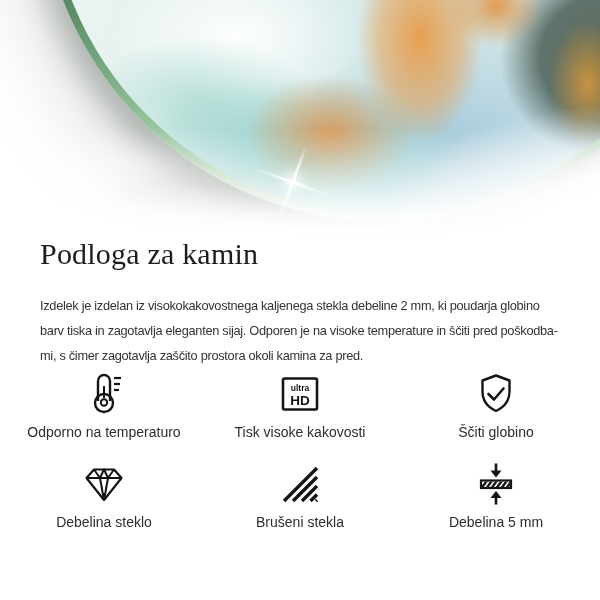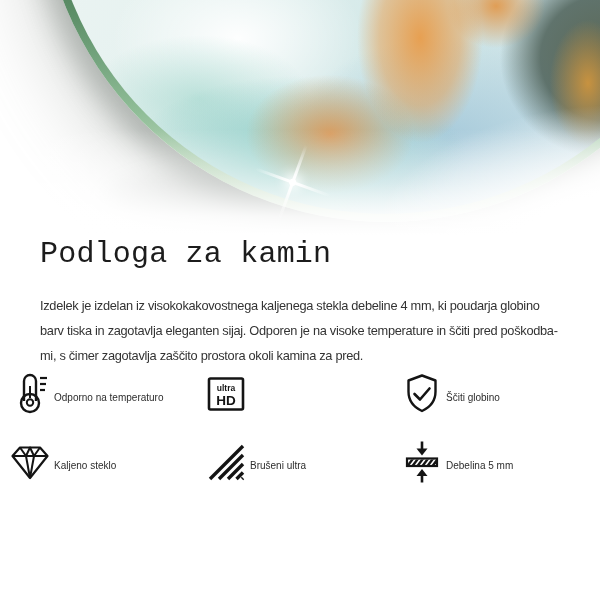--- a/index.html
+++ b/index.html
@@ -43,34 +43,34 @@
   .sparkle{position:absolute;left:253px;top:143px;width:80px;height:80px;transform:rotate(20deg);}
   .sparkle::before,.sparkle::after{content:"";position:absolute;background:
     linear-gradient(90deg,rgba(255,255,255,0) 0%,rgba(255,255,255,.9) 40%,#fff 50%,rgba(255,255,255,.9) 60%,rgba(255,255,255,0) 100%);}
   .sparkle::before{left:0;right:0;top:38px;height:3px;}
   .sparkle::after{top:0;bottom:0;left:38px;width:3px;
     background:linear-gradient(180deg,rgba(255,255,255,0) 0%,rgba(255,255,255,.9) 40%,#fff 50%,rgba(255,255,255,.9) 60%,rgba(255,255,255,0) 100%);}
   .sparkle-core{position:absolute;left:36px;top:36px;width:7px;height:7px;border-radius:50%;
     background:#fff;box-shadow:0 0 12px 5px rgba(255,255,255,.95);}
   
   h1{
-    margin:2px 0 0 40px;font-family:Liberation Mono, monospace;font-weight:400;
+    margin:2px 0 0 40px;font-family:Liberation Serif, serif;font-weight:400;
     font-size:30px;line-height:34px;color:var(--heading-text,#1c1c1c);letter-spacing:.2px;
   }
   .desc{margin:22px 0 0 40px;}
   .desc-line{
     white-space:nowrap;font-size:12.8px;letter-spacing:-.3px;line-height:25px;
     color:var(--body-text,#333);
   }
   
   .features{display:grid;grid-template-columns:repeat(3,1fr);row-gap:20px;margin-top:2px;padding:0 6px;}
-  .feature{display:flex;flex-direction:row;align-items:center;}
+  .feature{display:flex;flex-direction:column;align-items:center;}
   .feature-icon{width:48px;height:48px;}
   .feature-icon svg{width:100%;height:100%;display:block;}
-  .feature-label{margin-top:6px;font-size:10px;color:var(--label-text,#2d2d2d);}
+  .feature-label{margin-top:6px;font-size:14px;color:var(--label-text,#2d2d2d);}
   .stroke{fill:none;stroke:var(--icon-stroke,#141414);}
   .fillb{fill:var(--icon-stroke,#141414);stroke:none;}
   .uhd-small{font:700 8.5px "Liberation Sans",sans-serif;fill:var(--icon-stroke,#141414);}
   .uhd-big{font:700 13.5px "Liberation Sans",sans-serif;fill:var(--icon-stroke,#141414);}
 </style>
 </head>
 <body>
 
 <div class="page">
 
@@ -82,21 +82,21 @@
     <div class="sparkle">
       <span class="sparkle-core"></span>
     </div>
   </div>
 
   <main>
     <h1>
       <div>Podloga za kamin</div>
     </h1>
     <div class="desc">
-        <div class="desc-line">Izdelek je izdelan iz visokokakovostnega kaljenega stekla debeline 4 mm, ki poudarja globino</div>
+        <div class="desc-line">Izdelek je izdelan iz visokokakovostnega kaljenega stekla debeline 2 mm, ki poudarja globino</div>
         <div class="desc-line">barv tiska in zagotavlja eleganten sijaj. Odporen je na visoke temperature in ščiti pred poškodba-</div>
         <div class="desc-line">mi, s čimer zagotavlja zaščito prostora okoli kamina za pred.</div>
       </div>
     <div class="features">
         <div class="feature">
           <div class="feature-icon">
   <svg viewBox="0 0 48 48">
     <circle class="stroke" cx="24" cy="33" r="9" stroke-width="2.4"></circle>
     <path class="stroke" d="M18,31 L18,11 A6,6 0 0 1 30,11 L30,31" fill="#fff" stroke-width="2.4"></path>
     <line class="stroke" x1="24" y1="16" x2="24" y2="28" stroke-width="2"></line>
@@ -109,53 +109,54 @@
           <div class="feature-label">Odporno na temperaturo</div>
         </div>
         <div class="feature">
           <div class="feature-icon">
   <svg viewBox="0 0 48 48">
     <rect class="stroke" x="7" y="8.5" width="34" height="31" rx="1.5" stroke-width="2.6"></rect>
     <text class="uhd-small" x="24" y="21" text-anchor="middle">ultra</text>
     <text class="uhd-big" x="24" y="34.5" text-anchor="middle">HD</text>
   </svg>
 </div>
+          <div class="feature-label">Tisk visoke kakovosti</div>
         </div>
         <div class="feature">
           <div class="feature-icon">
   <svg viewBox="0 0 48 48">
     <path class="stroke" stroke-width="2.4" stroke-linejoin="round" d="M24,5.5 L37.5,10.5 L37.5,21.5 C37.5,31.5 31.5,37.5 24,41 C16.5,37.5 10.5,31.5 10.5,21.5 L10.5,10.5 Z"></path>
     <path class="stroke" stroke-width="2.6" stroke-linecap="round" stroke-linejoin="round" d="M16.5,24 L22,29.5 L31.5,18.5"></path>
   </svg>
 </div>
           <div class="feature-label">Ščiti globino</div>
         </div>
         <div class="feature">
           <div class="feature-icon">
   <svg viewBox="0 0 48 48">
     <polygon class="stroke" stroke-width="2.2" stroke-linejoin="round" points="14,9.5 34,9.5 41.5,18 24,40 6.5,18"></polygon>
     <line class="stroke" x1="6.5" y1="18" x2="41.5" y2="18" stroke-width="2"></line>
     <polyline class="stroke" stroke-width="2" stroke-linejoin="round" points="14,9.5 20,18 24,9.5 28,18 34,9.5"></polyline>
     <line class="stroke" x1="20" y1="18" x2="24" y2="40" stroke-width="2"></line>
     <line class="stroke" x1="28" y1="18" x2="24" y2="40" stroke-width="2"></line>
   </svg>
 </div>
-          <div class="feature-label">Kaljeno steklo</div>
+          <div class="feature-label">Debelina steklo</div>
         </div>
         <div class="feature">
           <div class="feature-icon">
   <svg viewBox="0 0 48 48">
     <line class="stroke" x1="8" y1="41" x2="41" y2="8" stroke-width="3.4"></line>
     <line class="stroke" x1="17" y1="41" x2="41" y2="17" stroke-width="3.4"></line>
     <line class="stroke" x1="26" y1="41" x2="41" y2="26" stroke-width="3.4"></line>
     <line class="stroke" x1="34.5" y1="41" x2="41" y2="34.5" stroke-width="3.4"></line>
     <line class="stroke" x1="40" y1="41" x2="41" y2="40" stroke-width="3.4"></line>
   </svg>
 </div>
-          <div class="feature-label">Brušeni ultra</div>
+          <div class="feature-label">Brušeni stekla</div>
         </div>
         <div class="feature">
           <div class="feature-icon">
   <svg viewBox="0 0 48 48">
     <defs>
       <clipPath id="barclip">
                   <rect x="10" y="21.5" width="28" height="5.5"></rect>
                 </clipPath>
     </defs>
     <rect class="stroke" x="9" y="20.5" width="30" height="7.5" stroke-width="2.2"></rect>

